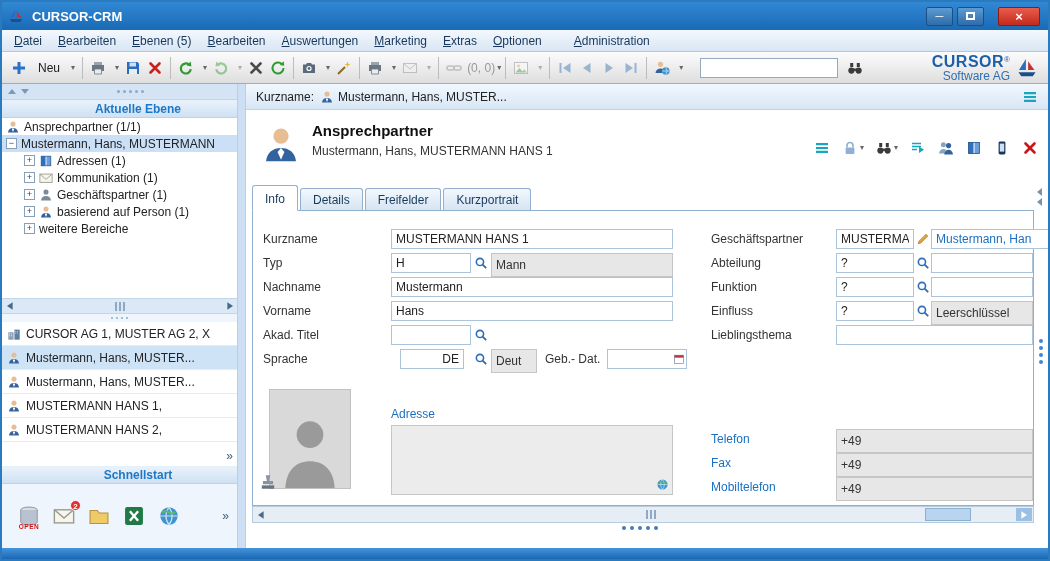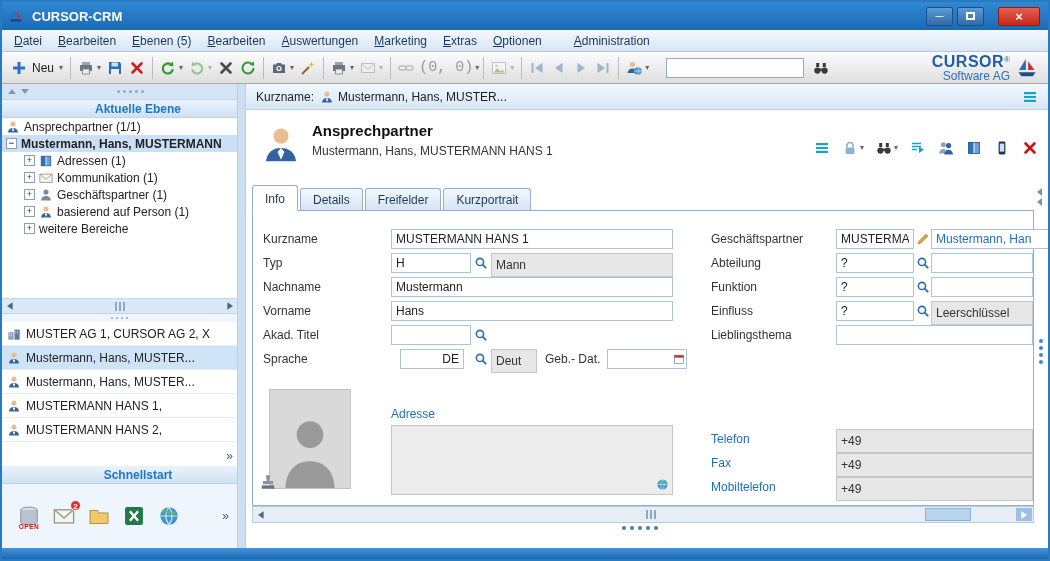--- a/index.html
+++ b/index.html
@@ -16,43 +16,43 @@
   .winbtns {margin-left:auto;display:flex;gap:4px;align-items:center;padding-right:2px;}
   .wb {width:27px;height:19px;background:linear-gradient(#5d9bd4,#2f6ca8);border:1px solid #1d4f84;border-radius:2px;color:#fff;font-size:11px;justify-content:center;}
   .wb.close {width:42px;background:linear-gradient(#ea5c4d,#c22a1c);border-color:#8f1a10;font-size:13px;font-weight:bold;margin-left:10px;}
   .maxg {width:9px;height:8px;border:2px solid #fff;display:block;}
 
   .menubar {position:absolute;left:0;top:28px;right:0;height:22px;background:linear-gradient(#f3f8fd,#d9e6f4);border-bottom:1px solid #b3c8de;display:flex;align-items:center;padding:0 4px;color:#17375c;}
   .mi {display:inline-block;padding:3px 8px;}
   .mi::first-letter {text-decoration:underline;}
 
   .toolbar {position:absolute;left:0;top:50px;right:0;height:32px;background:linear-gradient(#fcfcfc,#dedede);border-bottom:1px solid #ababab;display:flex;align-items:center;padding:0 6px;}
-  .tbtn {padding:3px;border-radius:2px;gap:3px;color:#555;}
+  .tbtn {padding:3px;border-radius:2px;gap:9px;color:#555;}
   .tlbl {color:#222;padding:0 2px;}
   .caret {font-size:8px;color:#666;line-height:1;}
   .sep {width:1px;height:22px;background:#bcbcbc;margin:0 4px;flex:0 0 1px;}
   .dis {opacity:.45;}
-  .cnt {color:#999;font-size:15px;padding:0 2px;white-space:nowrap;font-family:Liberation Mono, monospace;}
+  .cnt {color:#999;font-size:12px;padding:0 2px;white-space:nowrap;}
   .tb-search {width:138px;height:20px;border:1px solid #94aac0;padding:0 4px;margin:0 6px 0 14px;font:inherit;}
   .logo {margin-left:auto;display:flex;align-items:center;gap:6px;padding-right:4px;}
   .logo-main {color:#1d5fa8;font-weight:bold;font-size:16px;letter-spacing:.5px;}
   .logo-reg {color:#1d5fa8;font-size:8px;}
   .logo-sub {color:#2f6fb2;font-size:12px;text-align:right;margin-top:-2px;}
 
   .sidebar {position:absolute;left:0;top:82px;width:236px;bottom:11px;background:#eef5fc;border-right:1px solid #b8cfe6;}
   .sidetop {position:absolute;top:0;left:0;right:0;height:16px;background:#d4e4f4;display:flex;align-items:center;padding:0 6px;border-bottom:1px solid #c2d6ea;}
   .tri-u {width:0;height:0;border-left:4px solid transparent;border-right:4px solid transparent;border-bottom:5px solid #7a9ab8;margin-right:5px;}
   .tri-d {width:0;height:0;border-left:4px solid transparent;border-right:4px solid transparent;border-top:5px solid #7a9ab8;}
   .dotrow {display:flex;gap:3px;margin:0 auto;}
   .dotrow i {width:3px;height:3px;border-radius:50%;background:#8fa9c4;}
   .sidehead {position:absolute;left:0;right:0;height:18px;background:linear-gradient(#e9f2fb,#cfe1f3);border-bottom:1px solid #bdd2e8;border-top:1px solid #e6f0fa;color:#1d78c8;font-weight:bold;text-align:center;line-height:17px;font-size:12px;padding-left:37px;}
   .tree {position:absolute;top:34px;left:0;right:0;height:180px;background:#fff;overflow:hidden;}
   .trow {display:flex;align-items:center;height:17px;gap:4px;padding-left:4px;white-space:nowrap;overflow:hidden;}
   .trow.ind {padding-left:22px;}
-  .trow.sel {background:#cbe0f6;font-weight:bold;}
+  .trow.sel {background:#cbe0f6;font-weight:normal;}
   .exp {flex:0 0 11px;width:11px;height:11px;border:1px solid #87a0b8;background:#fff;font-size:9px;line-height:9px;text-align:center;color:#345;}
   .exp.p::after{content:"+";} .exp.m::after{content:"\2212";}
   .tscroll {position:absolute;top:214px;left:0;right:0;height:16px;background:#dbe8f5;border-top:1px solid #c2d6ea;border-bottom:1px solid #c2d6ea;display:flex;align-items:center;}
   .hs-btn {width:15px;height:14px;display:flex;align-items:center;justify-content:center;color:#4a6a8a;flex:0 0 15px;}
   .hs-grip {margin:0 auto;display:flex;gap:2px;}
   .hs-grip i {width:2px;height:9px;background:#8fa9c4;display:block;}
   .tdots {position:absolute;top:230px;left:0;right:0;height:8px;display:flex;justify-content:center;align-items:center;gap:3px;}
   .tdots i {width:2px;height:2px;border-radius:50%;background:#8fa9c4;}
   .list {position:absolute;top:238px;left:0;right:0;height:144px;background:#fff;}
   .lrow {display:flex;align-items:center;height:24px;gap:5px;padding:0 5px;border-bottom:1px solid #e4edf6;white-space:nowrap;overflow:hidden;}
@@ -532,21 +532,21 @@
           <i></i>
           <i></i>
           <i></i>
         </div>
 
     <div class="list">
       <div class="lrow">
         <svg class="ic14">
               <use href="#i-building"></use>
             </svg>
-        <span>MUSTER AG 1, CURSOR AG 2, X</span>
+        <span>CURSOR AG 1, MUSTER AG 2, X</span>
       </div>
       <div class="lrow sel">
         <svg class="ic14">
               <use href="#i-person"></use>
             </svg>
         <span>Mustermann, Hans, MUSTER...</span>
       </div>
       <div class="lrow">
         <svg class="ic14">
               <use href="#i-person"></use>

